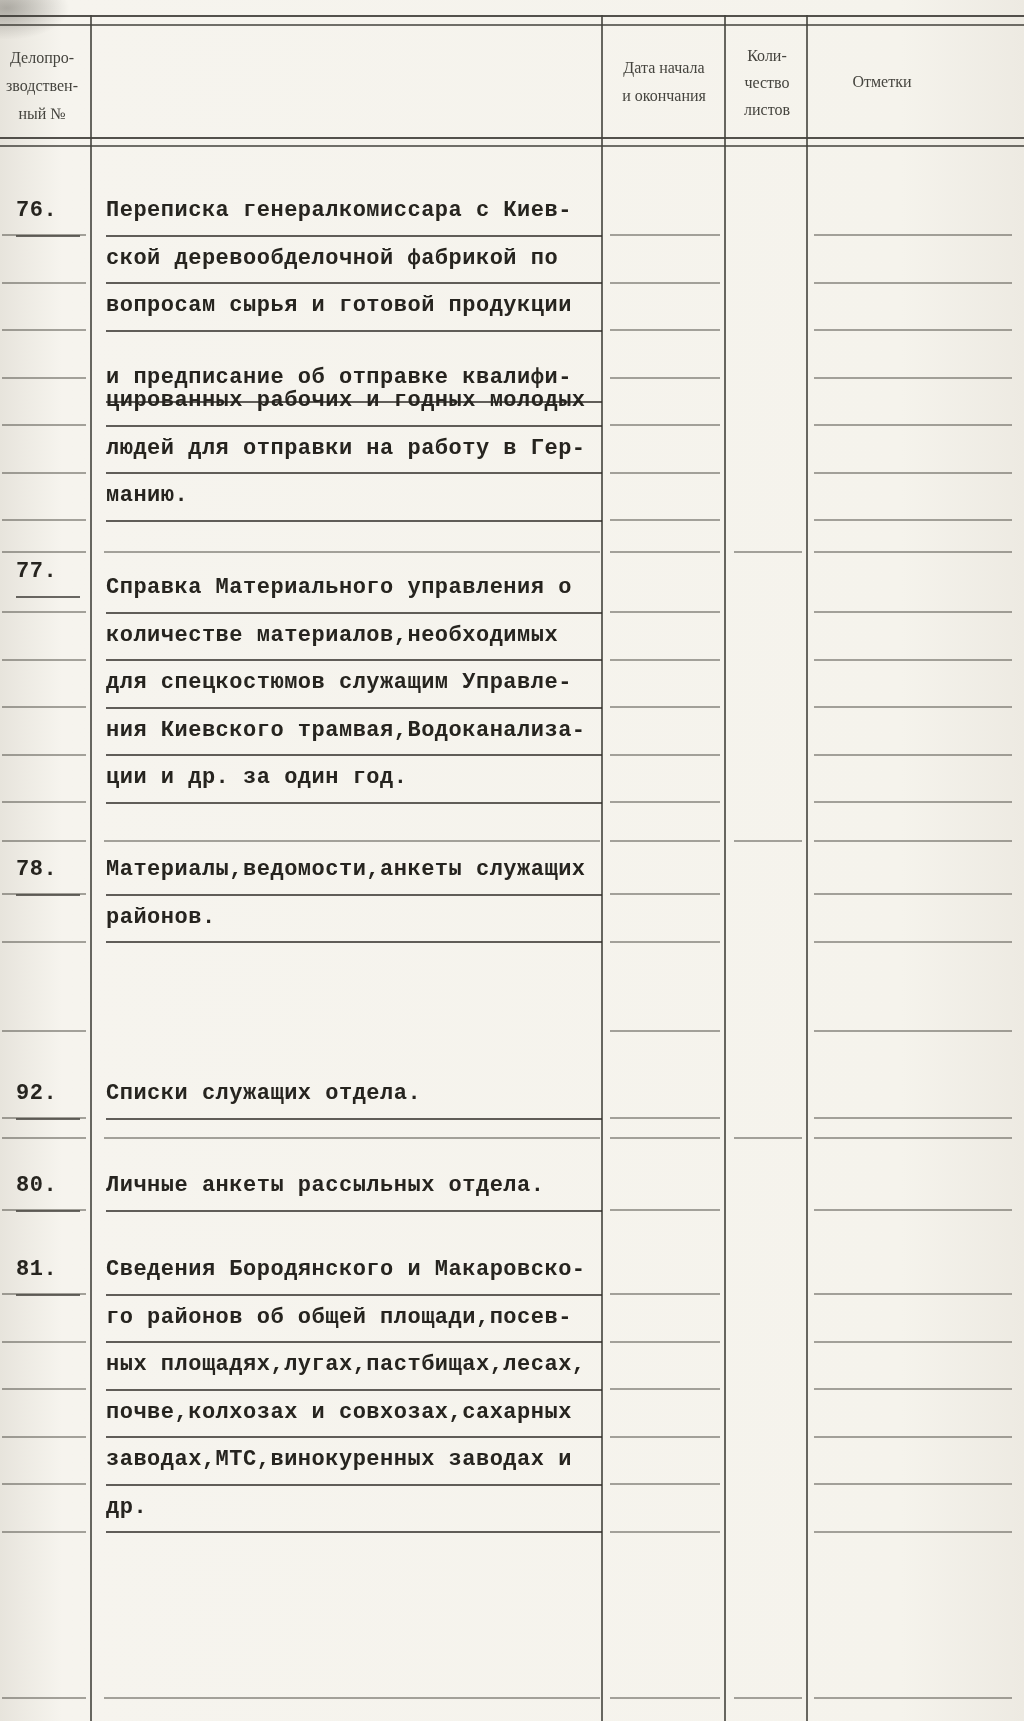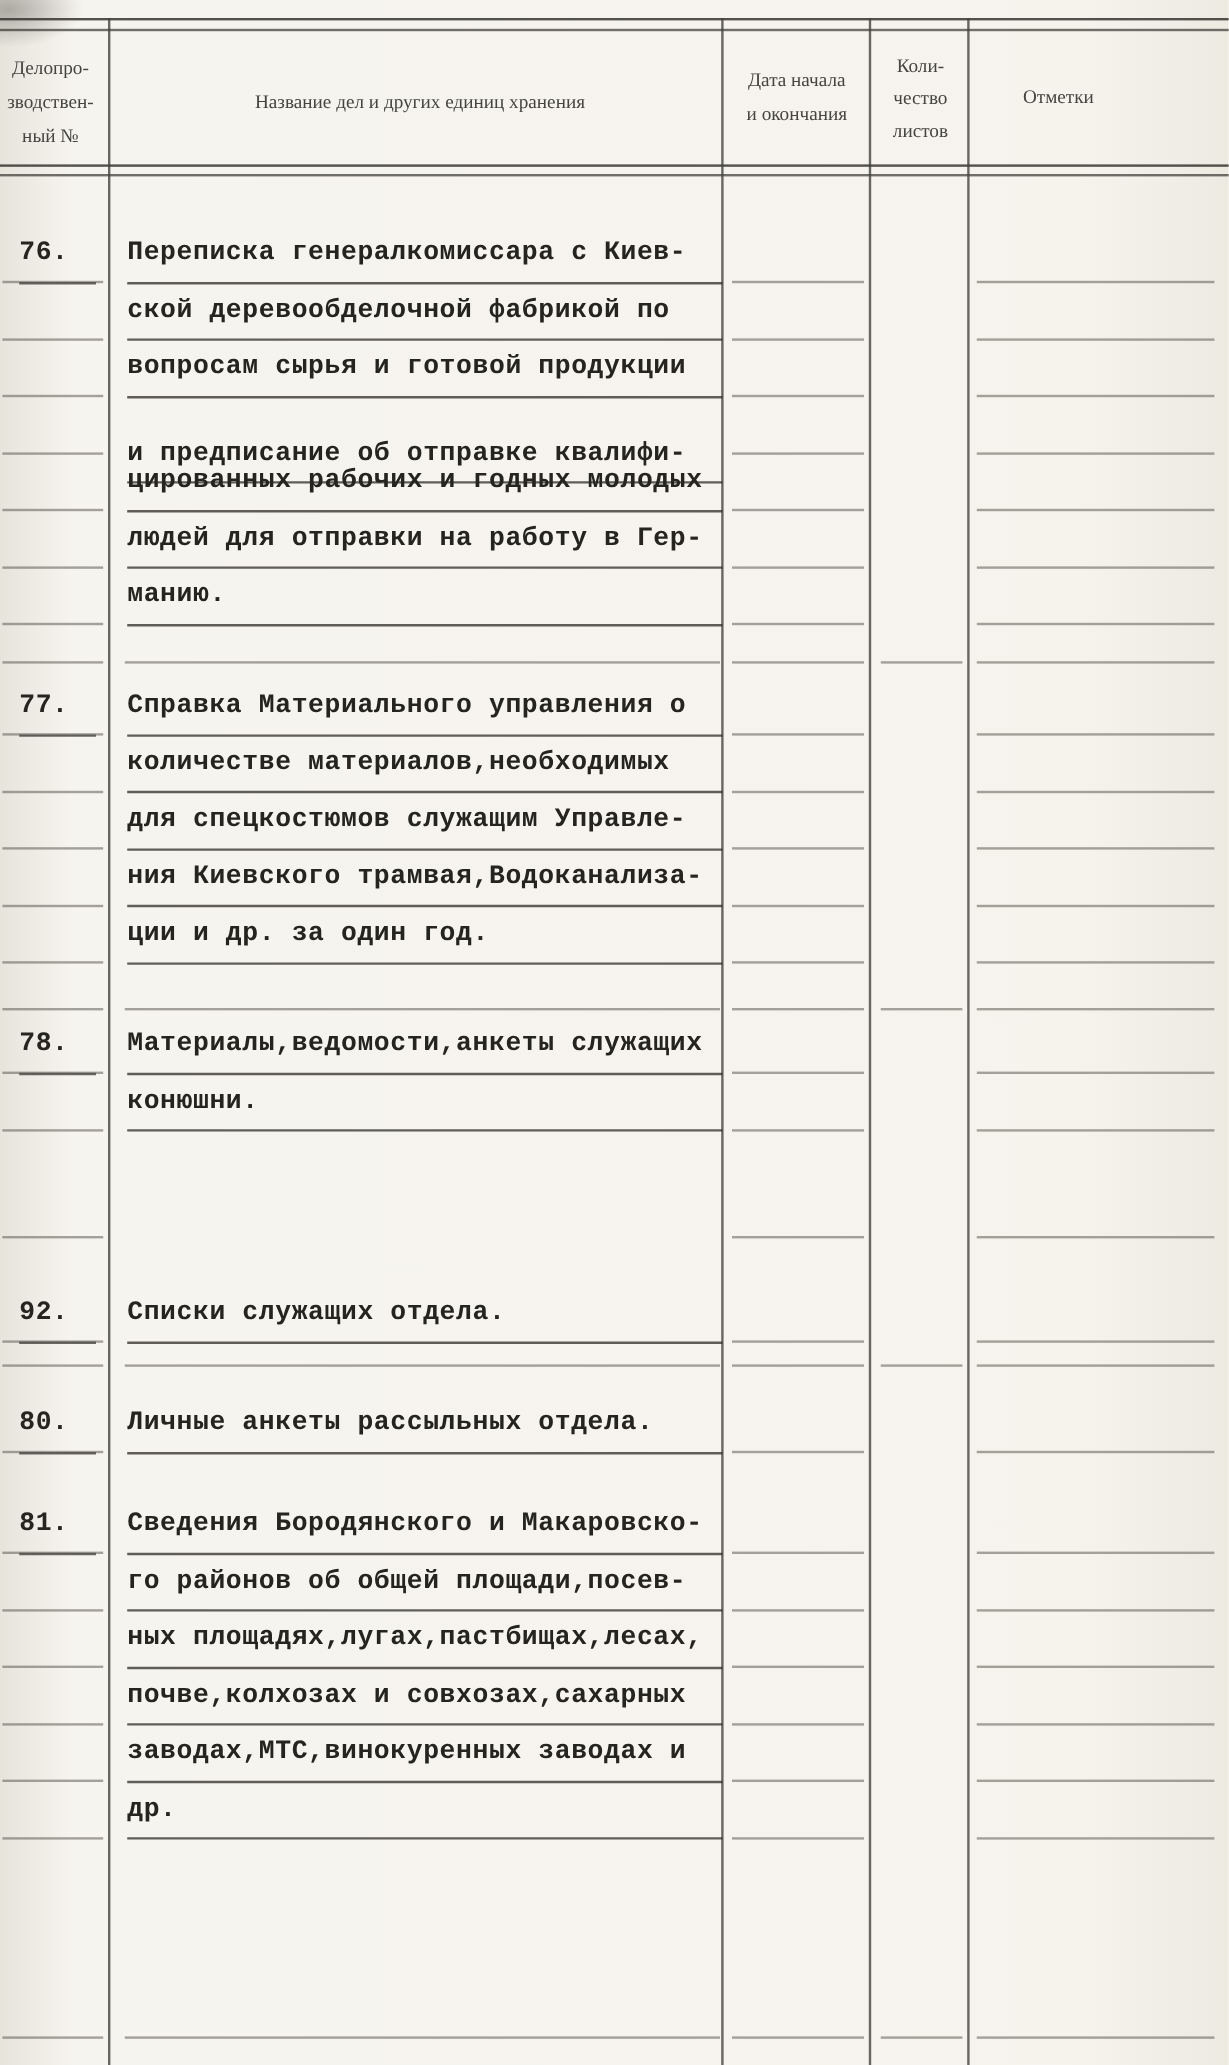--- a/index.html
+++ b/index.html
@@ -82,21 +82,20 @@
   <div class="v" style="left:601px"></div>
   <div class="v" style="left:724px"></div>
   <div class="v" style="left:806px"></div>
 
   <div class="hdr" style="left:-8px; top:44px; width:100px;">
     <div>Делопро-</div>
     <div>зводствен-</div>
     <div>ный №</div>
   </div>
 
-  <div class="hdr" style="left:100px; top:72px; width:500px;">Название дел и других единиц хранения</div>
 
   <div class="hdr" style="left:604px; top:54px; width:120px;">
     <div>Дата начала</div>
     <div>и окончания</div>
   </div>
 
   <div class="hdr" style="left:728px; top:42px; width:78px; line-height:1.7;">
     <div>Коли-</div>
     <div>чество</div>
     <div>листов</div>
@@ -128,21 +127,21 @@
       <div class="dash" style="top: 424px; left: 610px; width: 110px;"></div>
       <div class="dash" style="top: 424px; left: 814px; width: 198px;"></div>
       <div class="t-text entry-line" style="top: 426.5px;">людей для отправки на работу в Гер-</div>
       <div class="dash" style="top: 471.5px; left: 2px; width: 84px;"></div>
       <div class="dash" style="top: 471.5px; left: 610px; width: 110px;"></div>
       <div class="dash" style="top: 471.5px; left: 814px; width: 198px;"></div>
       <div class="t-text entry-line" style="top: 474px;">манию.</div>
       <div class="dash" style="top: 519px; left: 2px; width: 84px;"></div>
       <div class="dash" style="top: 519px; left: 610px; width: 110px;"></div>
       <div class="dash" style="top: 519px; left: 814px; width: 198px;"></div>
-      <div class="t-text entry-num" style="top: 566px;">77.</div>
+      <div class="t-text entry-num" style="top: 550px;">77.</div>
       <div class="t-text entry-line" style="top: 566px;">Справка Материального управления о</div>
       <div class="dash" style="top: 611px; left: 2px; width: 84px;"></div>
       <div class="dash" style="top: 611px; left: 610px; width: 110px;"></div>
       <div class="dash" style="top: 611px; left: 814px; width: 198px;"></div>
       <div class="t-text entry-line" style="top: 613.5px;">количестве материалов,необходимых</div>
       <div class="dash" style="top: 658.5px; left: 2px; width: 84px;"></div>
       <div class="dash" style="top: 658.5px; left: 610px; width: 110px;"></div>
       <div class="dash" style="top: 658.5px; left: 814px; width: 198px;"></div>
       <div class="t-text entry-line" style="top: 661px;">для спецкостюмов служащим Управле-</div>
       <div class="dash" style="top: 706px; left: 2px; width: 84px;"></div>
@@ -154,21 +153,21 @@
       <div class="dash" style="top: 753.5px; left: 814px; width: 198px;"></div>
       <div class="t-text entry-line" style="top: 756px;">ции и др. за один год.</div>
       <div class="dash" style="top: 801px; left: 2px; width: 84px;"></div>
       <div class="dash" style="top: 801px; left: 610px; width: 110px;"></div>
       <div class="dash" style="top: 801px; left: 814px; width: 198px;"></div>
       <div class="t-text entry-num" style="top: 848px;">78.</div>
       <div class="t-text entry-line" style="top: 848px;">Материалы,ведомости,анкеты служащих</div>
       <div class="dash" style="top: 893px; left: 2px; width: 84px;"></div>
       <div class="dash" style="top: 893px; left: 610px; width: 110px;"></div>
       <div class="dash" style="top: 893px; left: 814px; width: 198px;"></div>
-      <div class="t-text entry-line" style="top: 895.5px;">конюшни.</div>
+      <div class="t-text entry-line" style="top: 895.5px;">районов.</div>
       <div class="dash" style="top: 940.5px; left: 2px; width: 84px;"></div>
       <div class="dash" style="top: 940.5px; left: 610px; width: 110px;"></div>
       <div class="dash" style="top: 940.5px; left: 814px; width: 198px;"></div>
       <div class="t-text entry-num" style="top: 1072px;">92.</div>
       <div class="t-text entry-line" style="top: 1072px;">Списки служащих отдела.</div>
       <div class="dash" style="top: 1117px; left: 2px; width: 84px;"></div>
       <div class="dash" style="top: 1117px; left: 610px; width: 110px;"></div>
       <div class="dash" style="top: 1117px; left: 814px; width: 198px;"></div>
       <div class="t-text entry-num" style="top: 1164px;">80.</div>
       <div class="t-text entry-line" style="top: 1164px;">Личные анкеты рассыльных отдела.</div>

